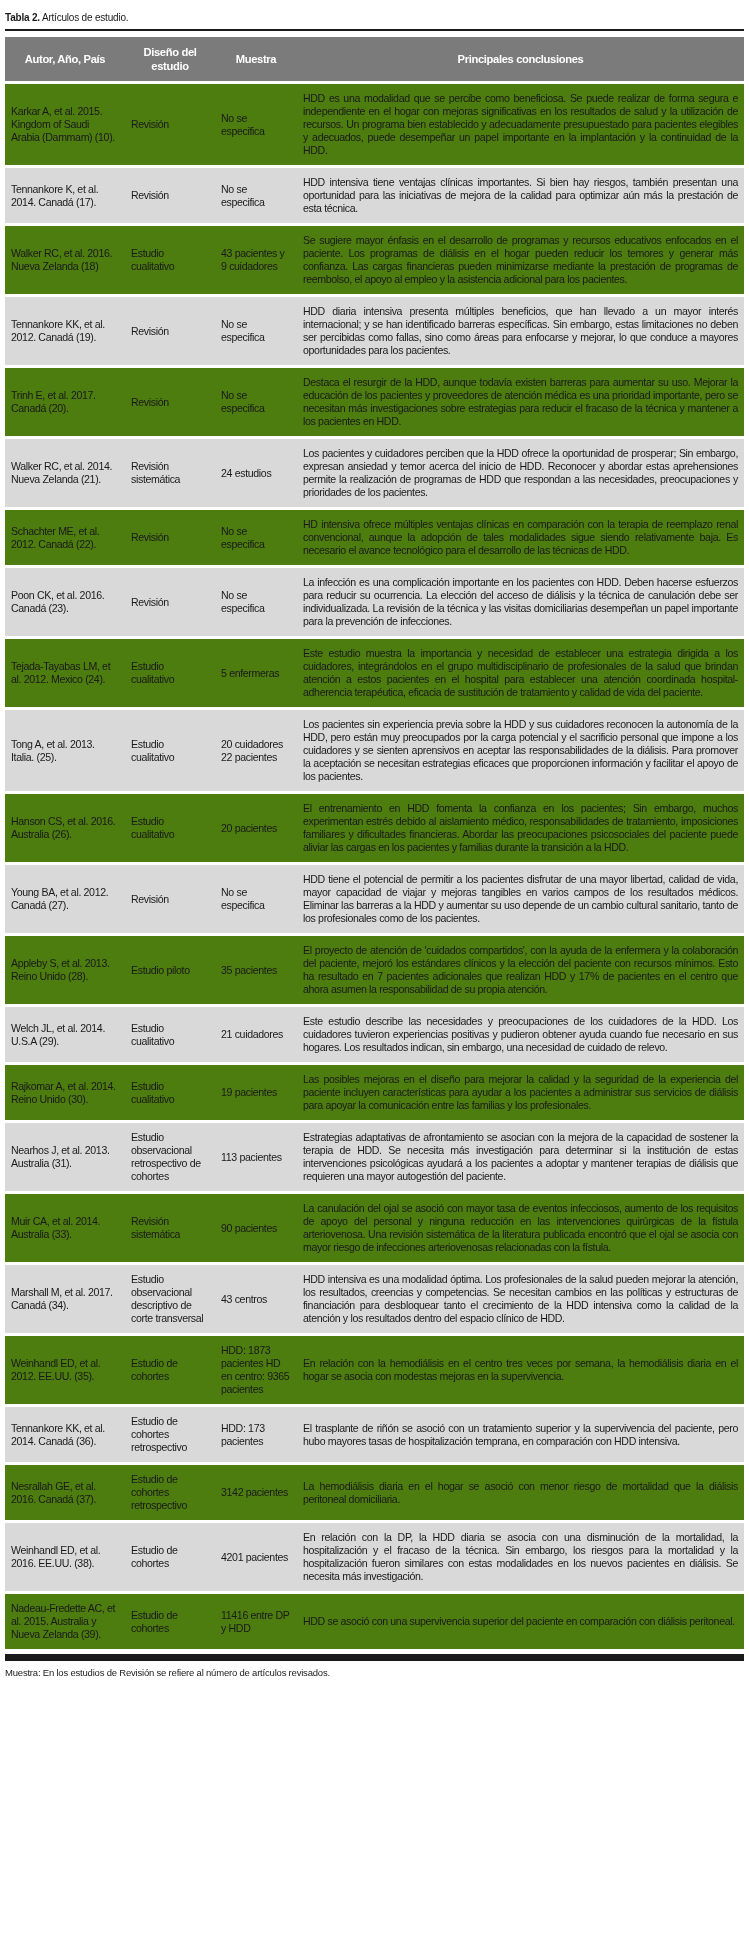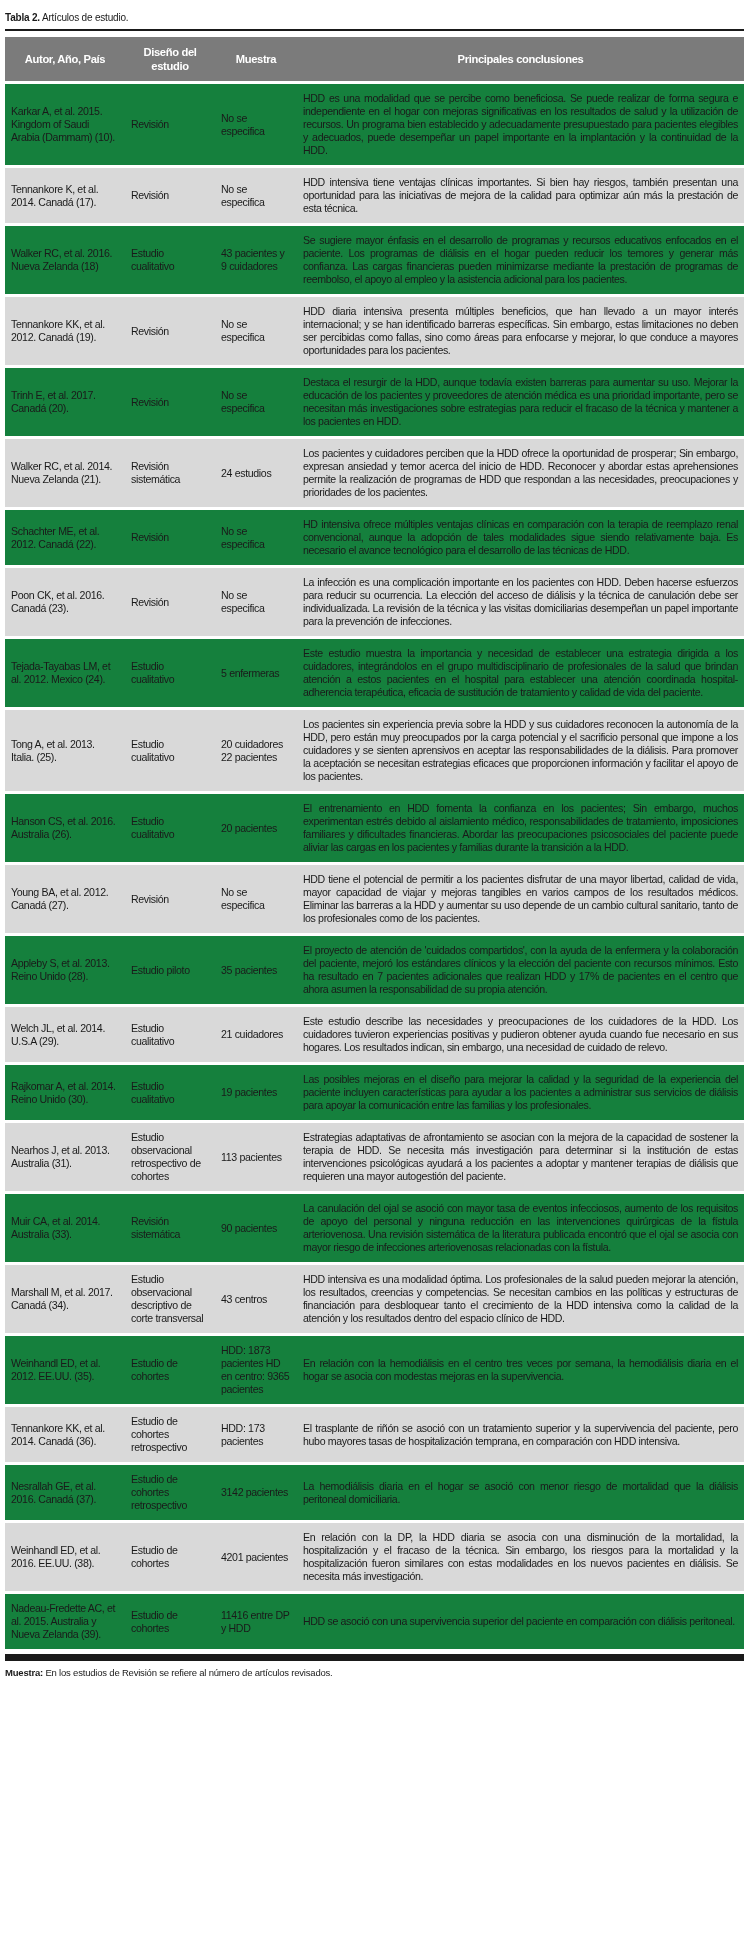--- a/index.html
+++ b/index.html
@@ -42,30 +42,30 @@
       padding: 8px 6px;
       text-align: center;
       vertical-align: middle;
       border-bottom: 3px solid #ffffff;
     }
     tbody td {
       padding: 8px 6px;
       vertical-align: middle;
       border-bottom: 3px solid #ffffff;
     }
-    tbody tr.light td { background: #15803d; }
+    tbody tr.light td { background: #4d7c0f; }
     tbody tr.dark td { background: #d9d9d9; }
     td.concl { text-align: justify; }
     .bottom-rule { height: 7px; background: #1a1a1a; margin-top: 2px; }
     .footnote {
       font-size: 9.5px;
       padding-top: 6px;
       letter-spacing: -0.2px;
     }
-    .footnote b { font-weight: bold; }
+    .footnote b { font-weight: normal; }
   </style>
 </head>
 <body>
 
 <div class="page">
   <div class="caption">
     <b>Tabla 2.</b><span> Artículos de estudio.</span>
   </div>
   <div class="top-rule"></div>
 

